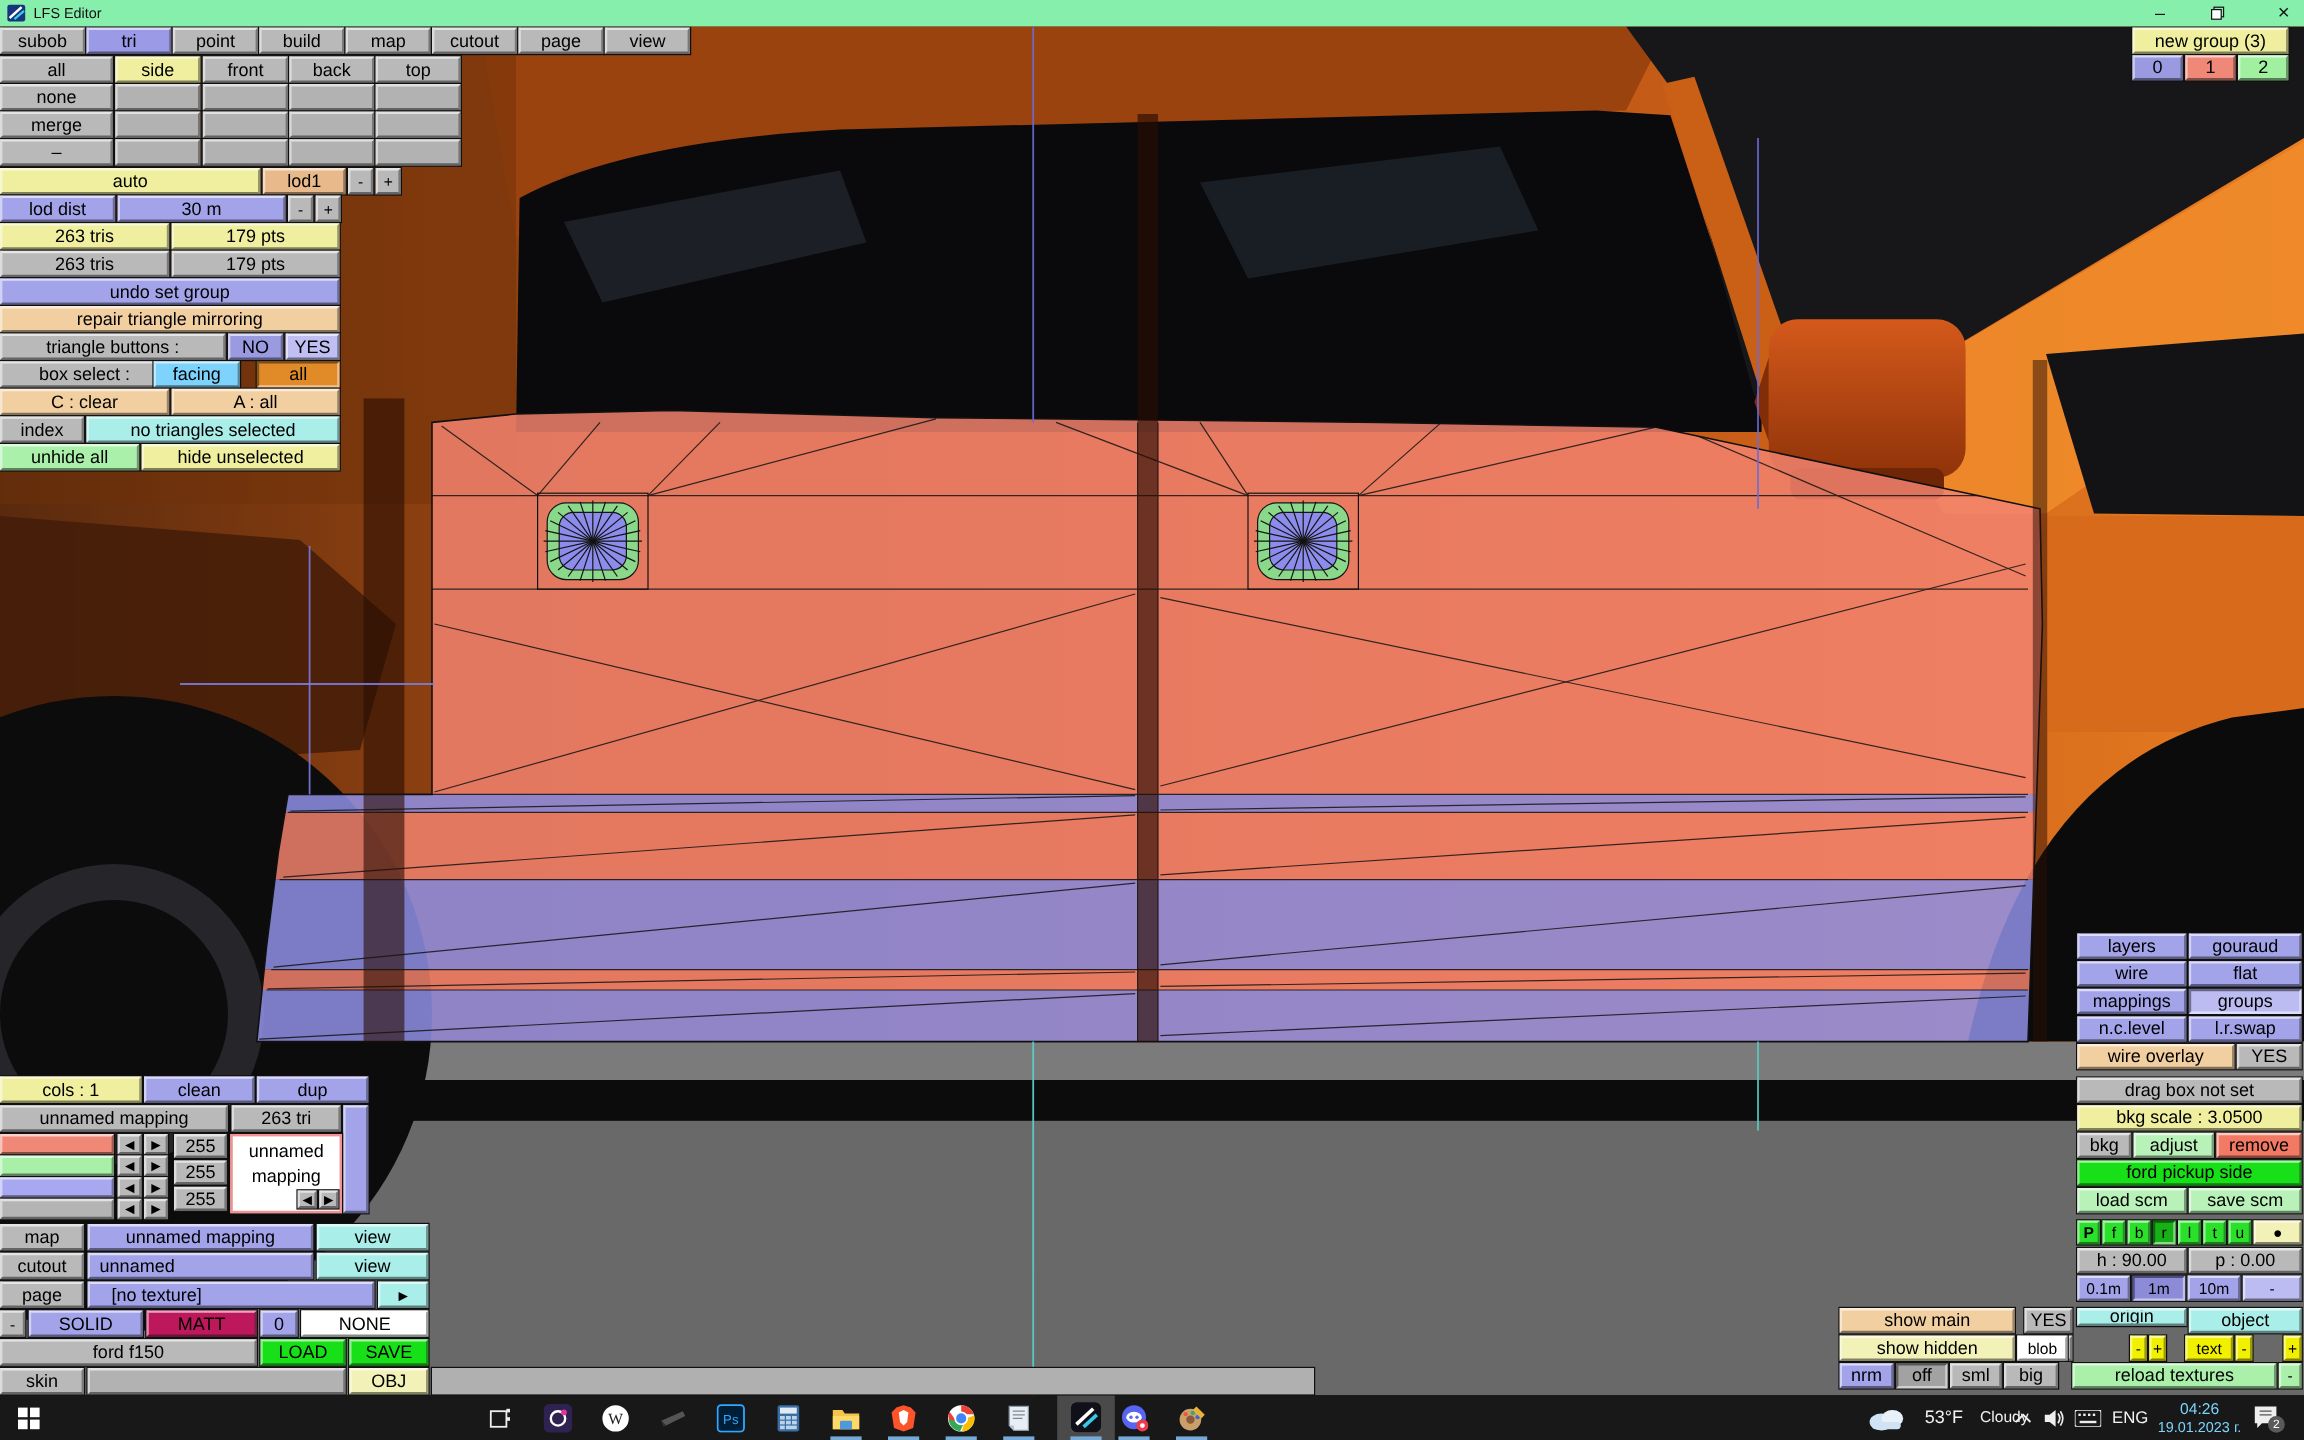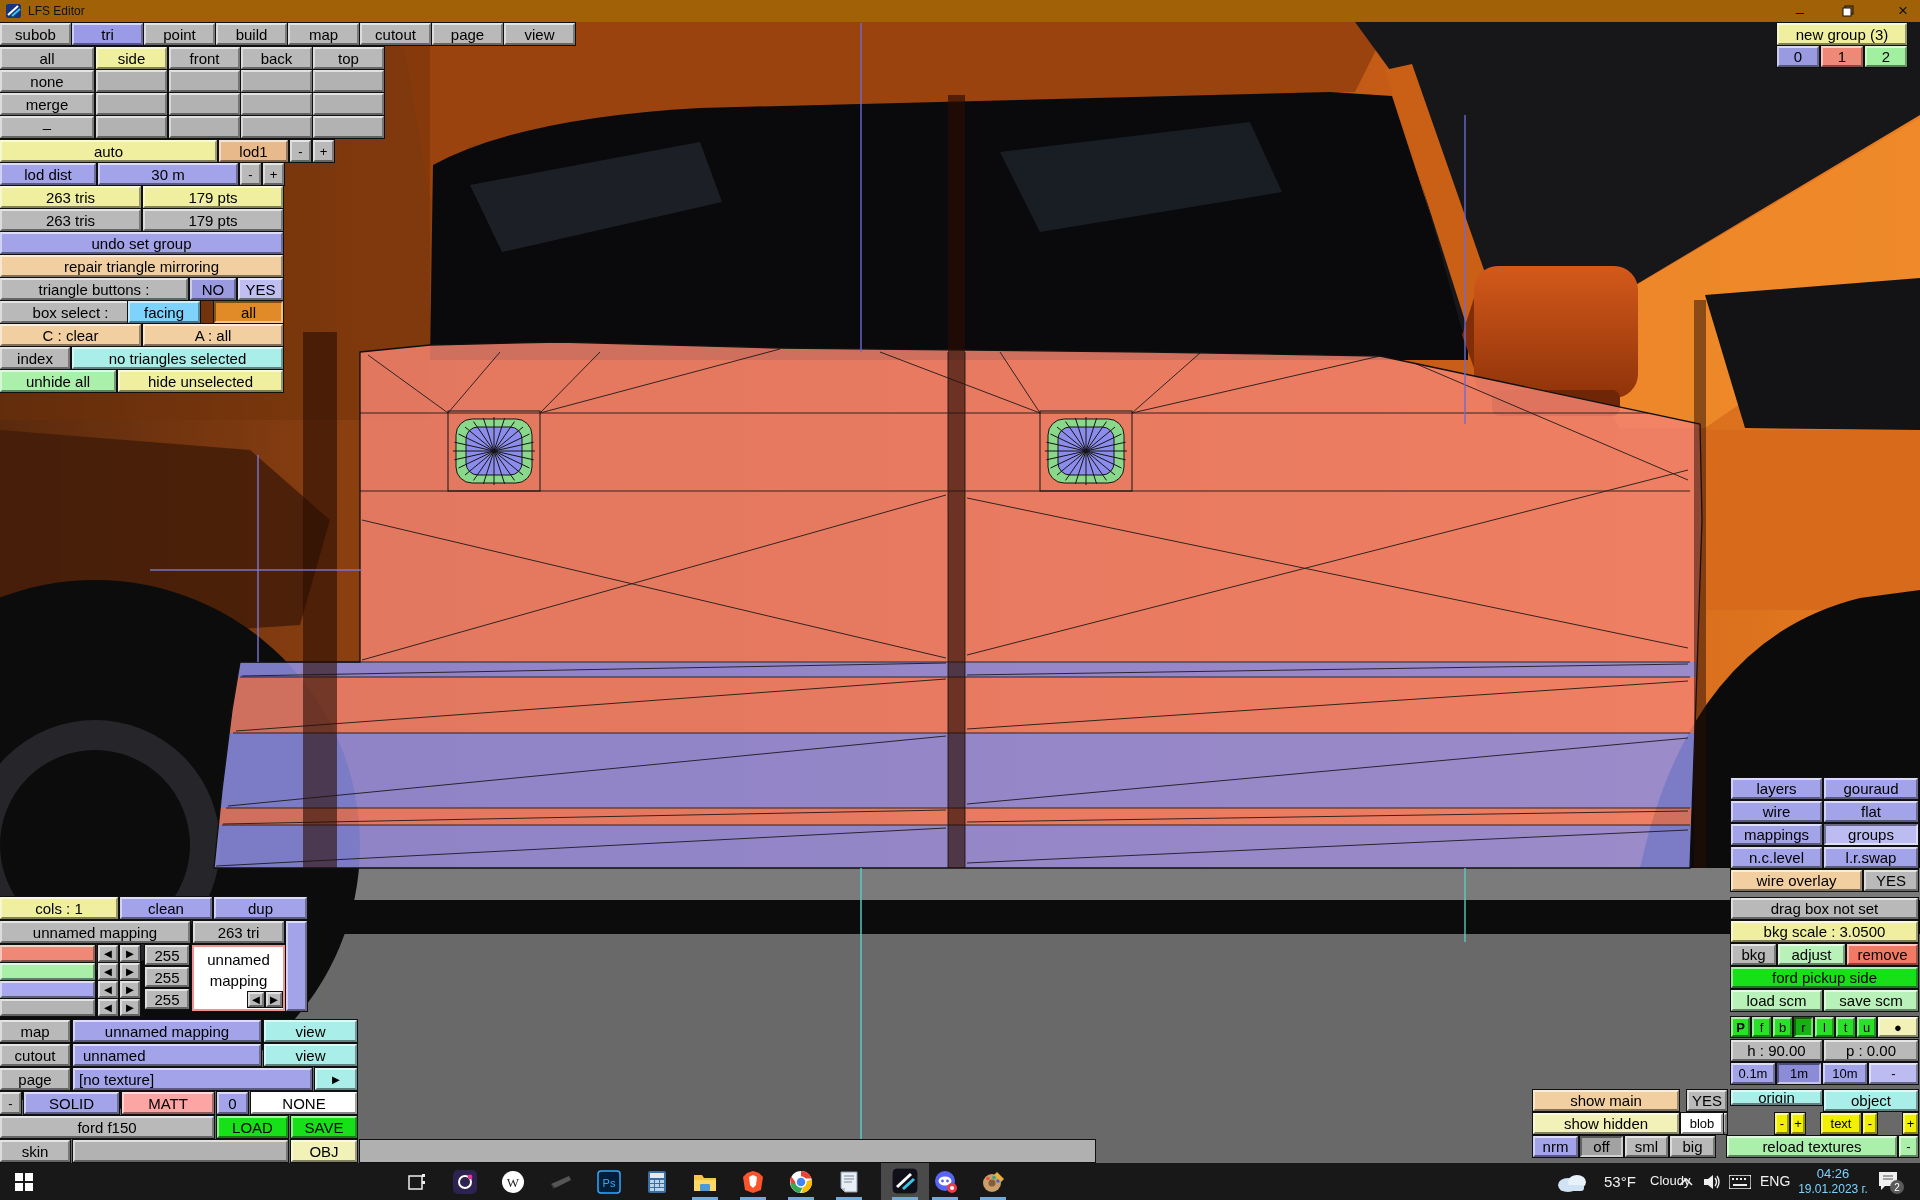--- a/index.html
+++ b/index.html
@@ -8,21 +8,21 @@
   
   .b{position:absolute;box-sizing:border-box;display:flex;align-items:center;justify-content:center;
      height:22px;font:15px/1 "Liberation Sans",sans-serif;color:#000;background:#b9b9b9;
      border-top:2px solid rgba(255,255,255,.62);border-left:2px solid rgba(255,255,255,.5);
      border-right:2px solid rgba(45,45,45,.45);border-bottom:2px solid rgba(20,20,20,.5);
      box-shadow:0 0 0 1px #101010;white-space:nowrap;overflow:hidden;}
   .pressed{border-top-color:rgba(0,0,0,.45);border-left-color:rgba(0,0,0,.4);
      border-right-color:rgba(255,255,255,.45);border-bottom-color:rgba(255,255,255,.5);}
   .sm{font-size:13px;}
   
-  #titlebar{position:absolute;left:0;top:0;width:1920px;height:22px;background:#a16207;z-index:6;
+  #titlebar{position:absolute;left:0;top:0;width:1920px;height:22px;background:#86efac;z-index:6;
      display:flex;align-items:center;}
   #titlebar .t{font-size:12px;color:#111;margin-left:6px;}
   .winctl{position:absolute;top:0;width:34px;height:22px;display:flex;align-items:center;justify-content:center;
      color:#111;font-size:15px;}
   
   #taskbar{position:absolute;left:0;top:1163px;width:1920px;height:37px;background:#181818;z-index:7;}
   .tbi{position:absolute;top:7px;width:24px;height:24px;display:flex;align-items:center;justify-content:center;}
   .runline{position:absolute;top:34px;width:26px;height:3px;background:#76a9d6;}
   .traytxt{position:absolute;color:#f2f2f2;font-size:14px;top:10px;}
   #canvas-wrap{position:absolute;left:0;top:0;z-index:1;}
@@ -367,25 +367,25 @@
   <div class="b panel-el sm" style="left:248px;top:992px;width:16px;height:15px">◄</div>
   <div class="b panel-el sm" style="left:266px;top:992px;width:16px;height:15px">►</div>
 
   <div class="b panel-el" style="left:0;top:1020px;width:70px">map</div>
   <div class="b panel-el" style="left:73px;top:1020px;width:188px;background:#a3a3ea">unnamed mapping</div>
   <div class="b panel-el" style="left:264px;top:1020px;width:93px;background:#aaeeea">view</div>
   <div class="b panel-el" style="left:0;top:1044px;width:70px">cutout</div>
   <div class="b panel-el" style="left:73px;top:1044px;width:188px;background:#a3a3ea;justify-content:flex-start;padding-left:8px">unnamed</div>
   <div class="b panel-el" style="left:264px;top:1044px;width:93px;background:#aaeeea">view</div>
   <div class="b panel-el" style="left:0;top:1068px;width:70px">page</div>
-  <div class="b panel-el" style="left:73px;top:1068px;width:239px;background:#a3a3ea;justify-content:flex-start;padding-left:4px">[no texture]</div>
+  <div class="b panel-el" style="left:73px;top:1068px;width:239px;background:#a3a3ea;justify-content:flex-start;padding-left:18px">[no texture]</div>
   <div class="b panel-el sm" style="left:315px;top:1068px;width:42px;background:#aaeeea">►</div>
   <div class="b panel-el sm" style="left:0;top:1092px;width:21px">-</div>
   <div class="b panel-el" style="left:24px;top:1092px;width:95px;background:#a3a3ea">SOLID</div>
-  <div class="b panel-el" style="left:122px;top:1092px;width:92px;background:#fca5a5">MATT</div>
+  <div class="b panel-el" style="left:122px;top:1092px;width:92px;background:#be185d">MATT</div>
   <div class="b panel-el" style="left:217px;top:1092px;width:31px;background:#a3a3ea">0</div>
   <div class="b panel-el" style="left:251px;top:1092px;width:106px;background:#ffffff">NONE</div>
   <div class="b panel-el" style="left:0;top:1116px;width:214px">ford f150</div>
   <div class="b panel-el" style="left:217px;top:1116px;width:71px;background:#18e018">LOAD</div>
   <div class="b panel-el" style="left:291px;top:1116px;width:66px;background:#18e018">SAVE</div>
   <div class="b panel-el" style="left:0;top:1140px;width:70px">skin</div>
   <div class="b panel-el" style="left:73px;top:1140px;width:215px;background:#b2b2b2"></div>
   <div class="b panel-el" style="left:291px;top:1140px;width:66px;background:#f2f2b8">OBJ</div>
   <div class="panel-el" style="position:absolute;left:360px;top:1140px;width:735px;height:22px;background:#b0b0b0;box-shadow:0 0 0 1px #101010"></div>
 

